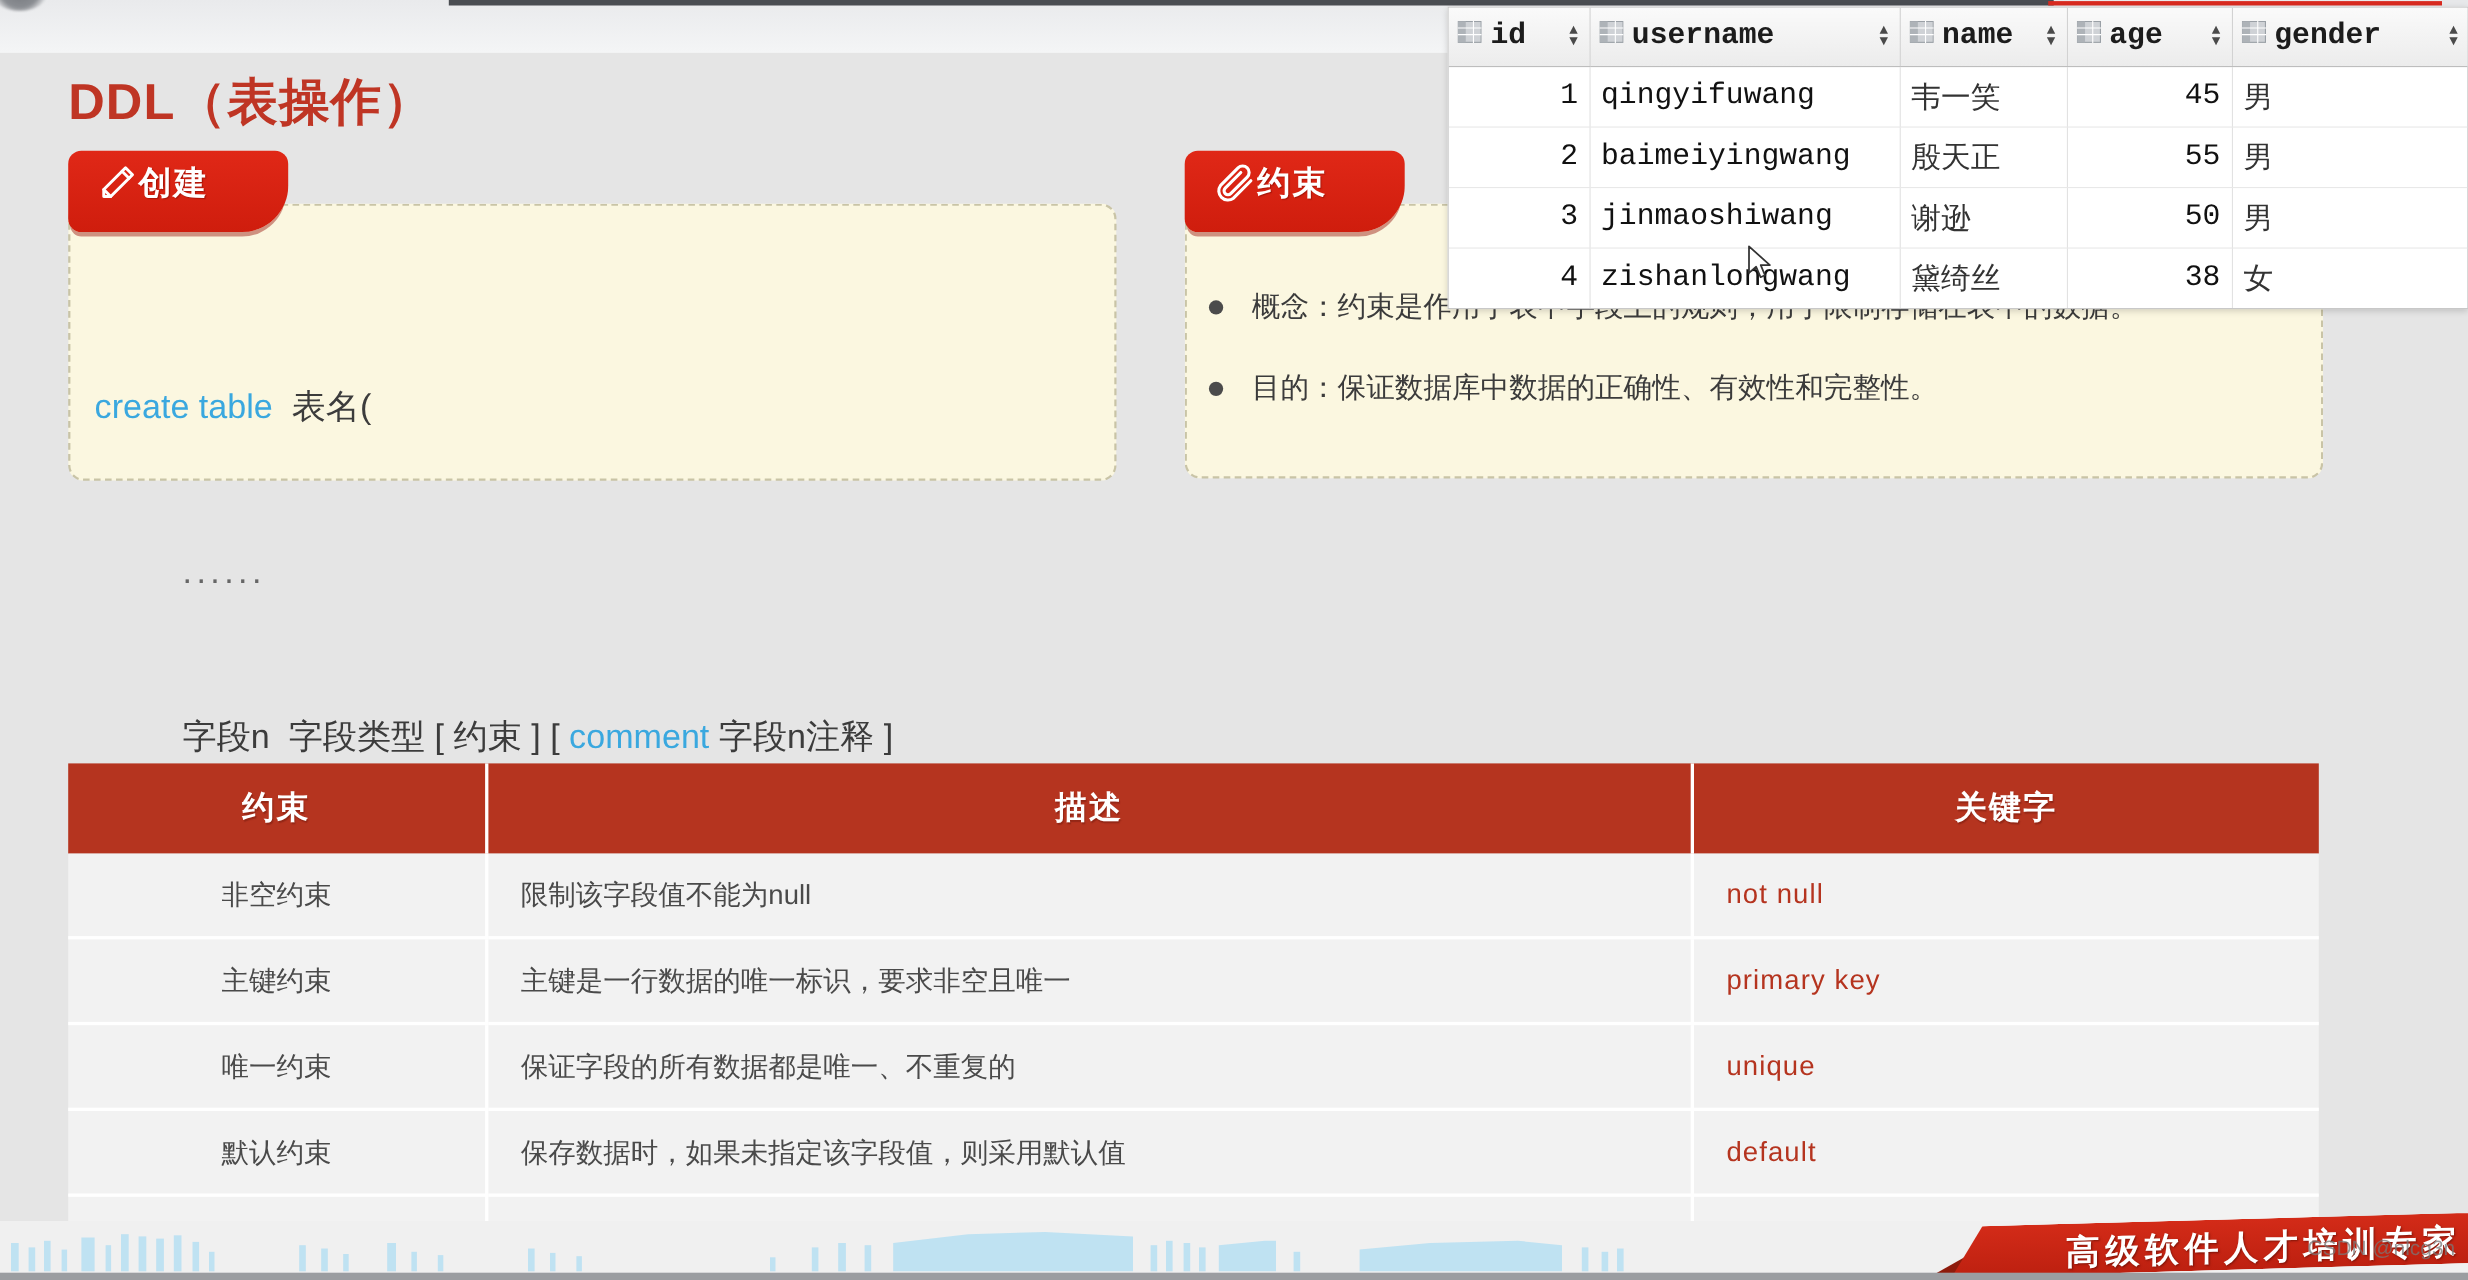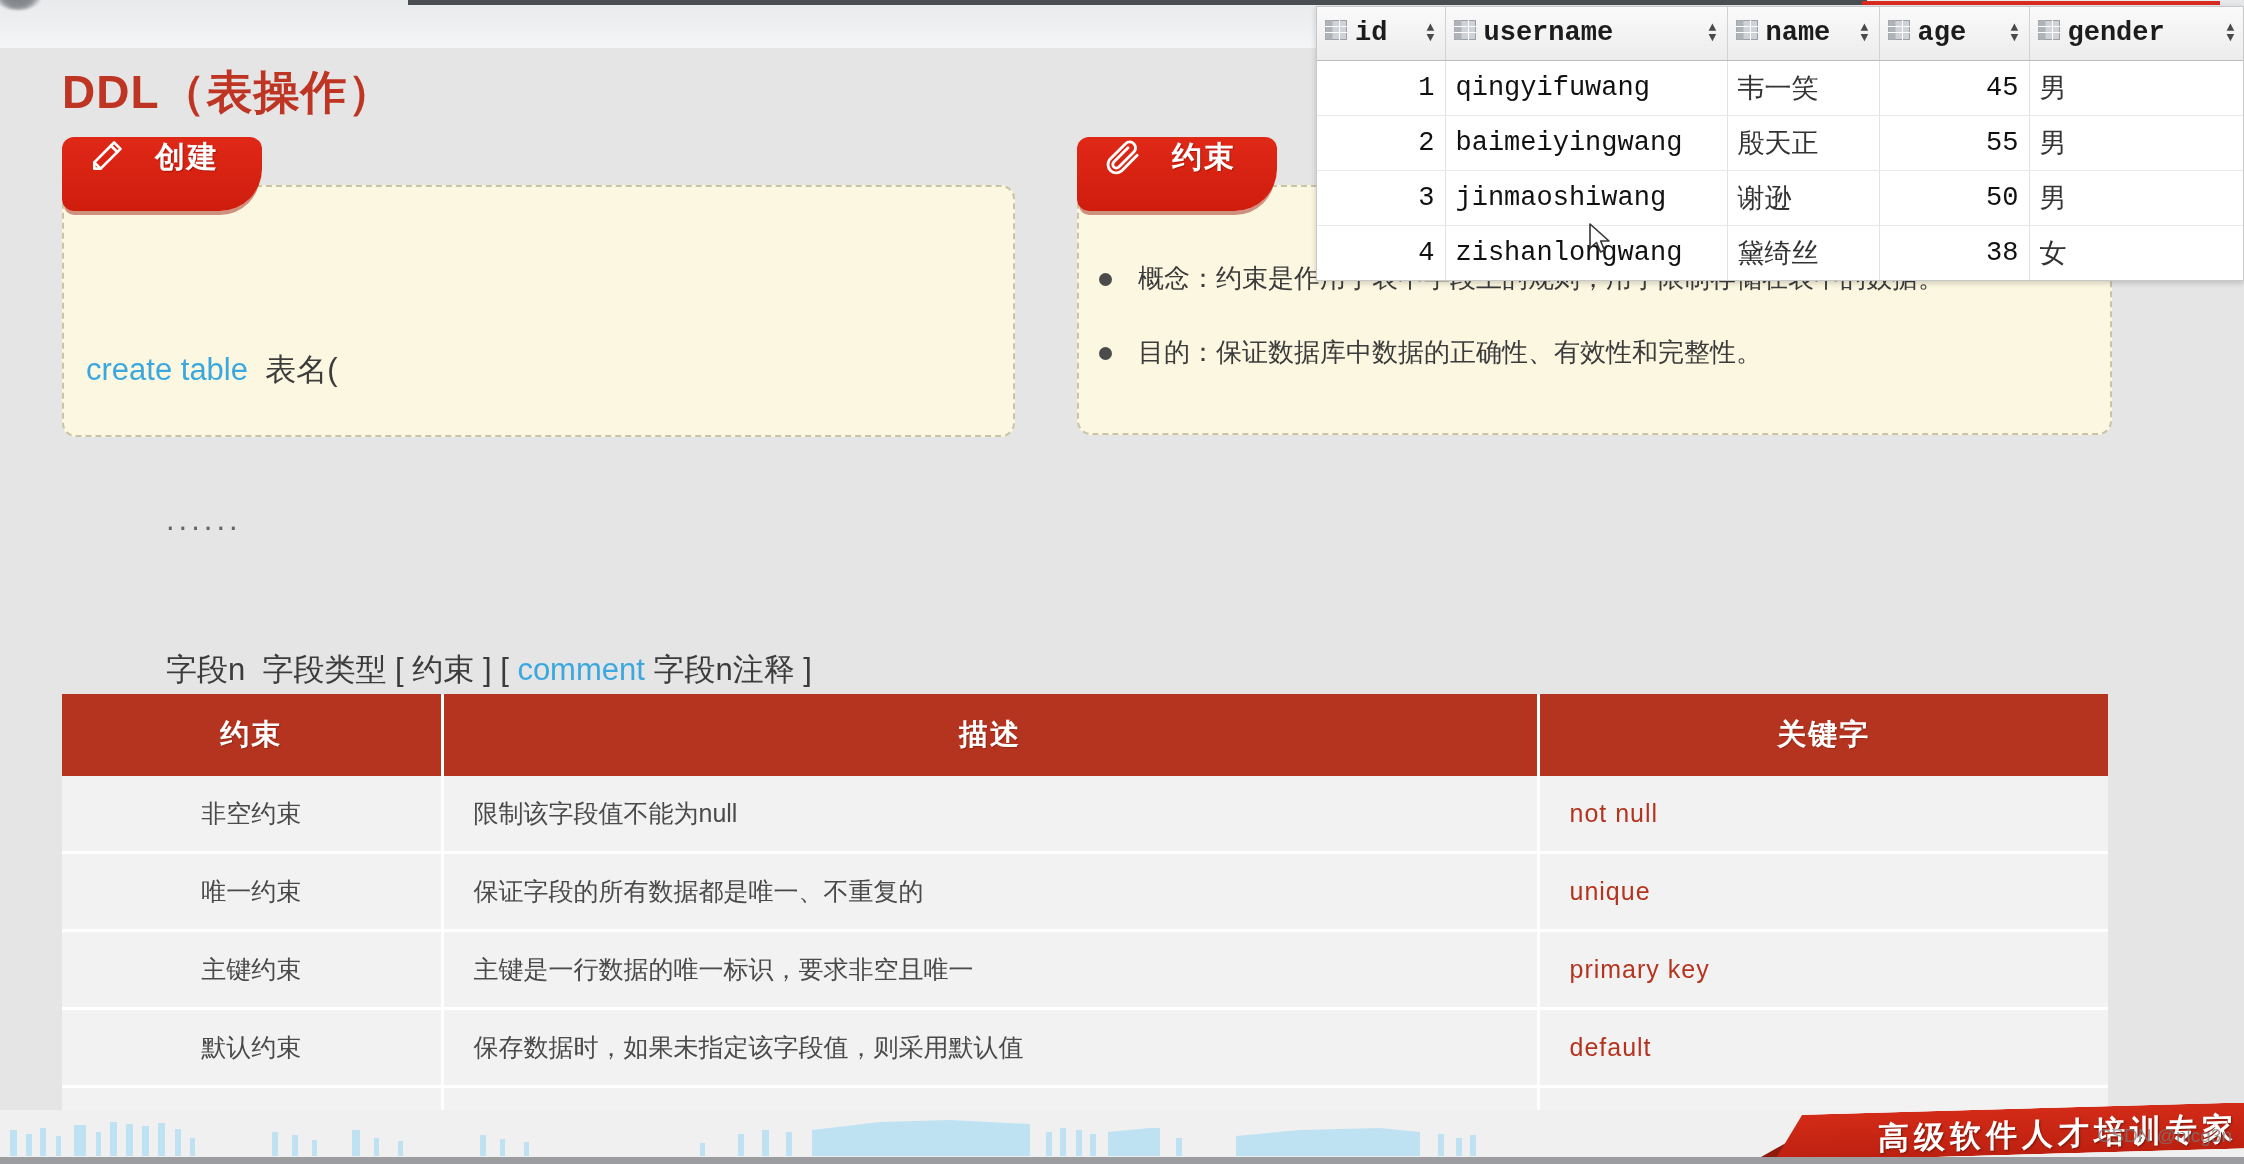--- a/index.html
+++ b/index.html
@@ -54,21 +54,21 @@
   }
   .panel-left  { left: 62px;  top: 137px; width: 953px;  height: 252px; }
   .panel-right { left: 1077px; top: 137px; width: 1035px; height: 250px; }
 
   .badge {
     position: absolute; top: -50px; left: -2px;
     height: 74px; min-width: 200px;
     background: linear-gradient(#e02817, #cf1d0d);
     border-radius: 12px 12px 42px 12px;
     box-shadow: 0 6px 0 -2px rgba(150,20,10,0.45);
-    display: flex; align-items: flex-start; gap: 29px;
+    display: flex; align-items: center; gap: 0;
     padding: 0 30px 16px 26px;
     color: #fff;
   }
   .badge .badge-label {
     font-size: 30px; font-weight: bold; letter-spacing: 2px;
     text-shadow: 1px 1px 1px rgba(120,10,0,.5);
   }
   .badge svg { display: block; }
 
   
@@ -272,28 +272,28 @@
           <th>关键字</th>
         </tr>
       </thead>
       <tbody>
         <tr>
           <td class="c-name">非空约束</td>
           <td class="c-desc">限制该字段值不能为null</td>
           <td class="c-key">not null</td>
         </tr>
         <tr>
+          <td class="c-name">主键约束</td>
+          <td class="c-desc">主键是一行数据的唯一标识，要求非空且唯一</td>
+          <td class="c-key">primary key</td>
+        </tr>
+        <tr>
           <td class="c-name">唯一约束</td>
           <td class="c-desc">保证字段的所有数据都是唯一、不重复的</td>
           <td class="c-key">unique</td>
-        </tr>
-        <tr>
-          <td class="c-name">主键约束</td>
-          <td class="c-desc">主键是一行数据的唯一标识，要求非空且唯一</td>
-          <td class="c-key">primary key</td>
         </tr>
         <tr>
           <td class="c-name">默认约束</td>
           <td class="c-desc">保存数据时，如果未指定该字段值，则采用默认值</td>
           <td class="c-key">default</td>
         </tr>
         <tr>
           <td class="c-name">外键约束</td>
           <td class="c-desc">让两张表的数据建立连接，保证数据的一致性和完整性</td>
           <td class="c-key">foreign key</td>

